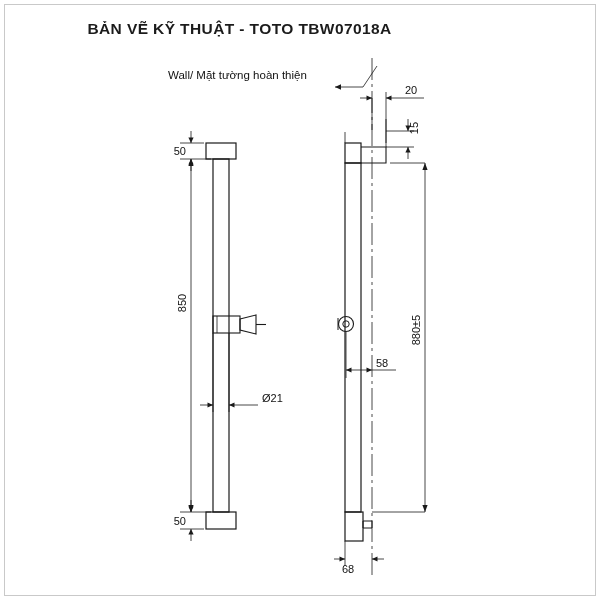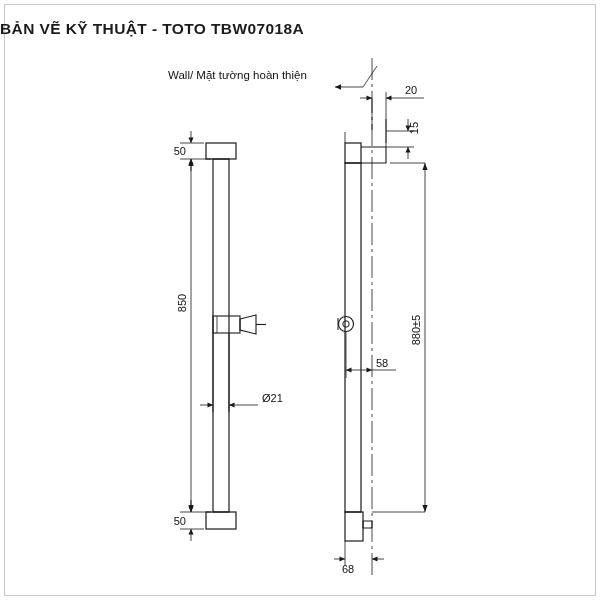--- a/index.html
+++ b/index.html
@@ -29,20 +29,21 @@
     height: 592px;
     border: 1px solid #c9c9c9;
     box-sizing: border-box;
     pointer-events: none;
   }
   #title {
     position: absolute;
     left: 0;
     top: 20px;
     width: 479px;
+    text-align: center;
     font-size: 15.5px;
     font-weight: bold;
     letter-spacing: 0.4px;
     color: #1b1b1b;
   }
   svg.drawing {
     position: absolute;
     left: 0;
     top: 0;
     width: 600px;

